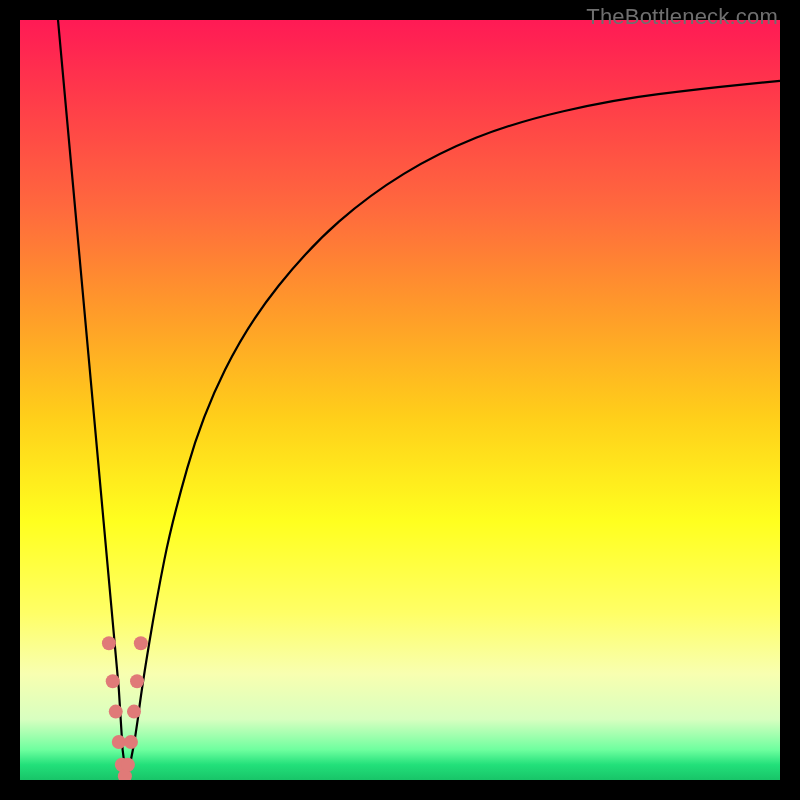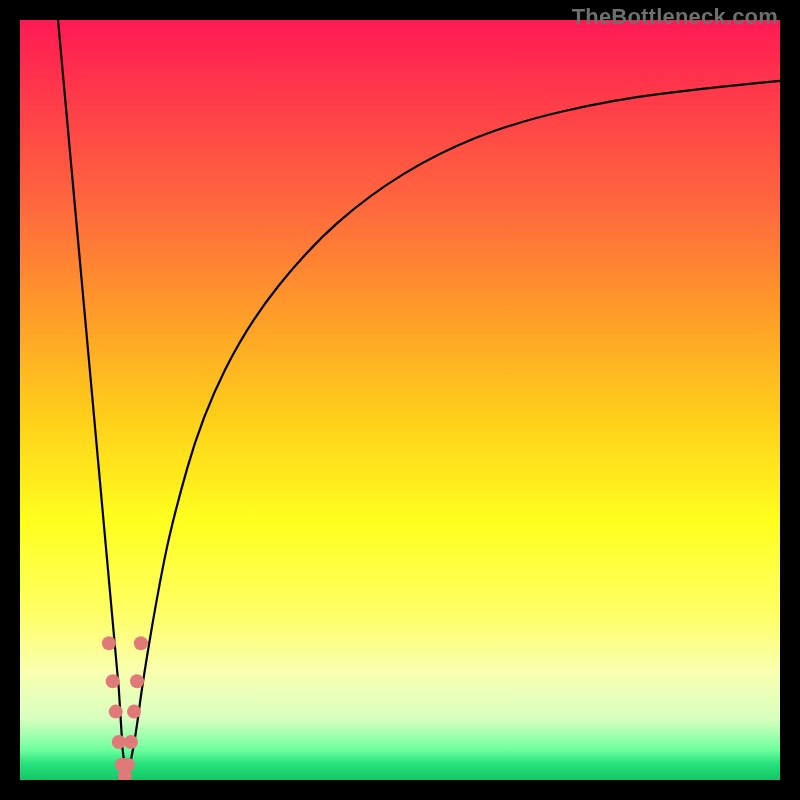--- a/index.html
+++ b/index.html
@@ -48,21 +48,21 @@
       #22e07a 98%,
       #18c468 100%
     );
   }
   .watermark {
     position: absolute;
     top: 4px;
     right: 22px;
     color: #6f6f6f;
     font-size: 22px;
-    font-weight: 700;
+    font-weight: 400;
     letter-spacing: 0.2px;
     user-select: none;
   }
   svg.curves {
     position: absolute;
     left: 0;
     top: 0;
     width: 760px;
     height: 760px;
   }

